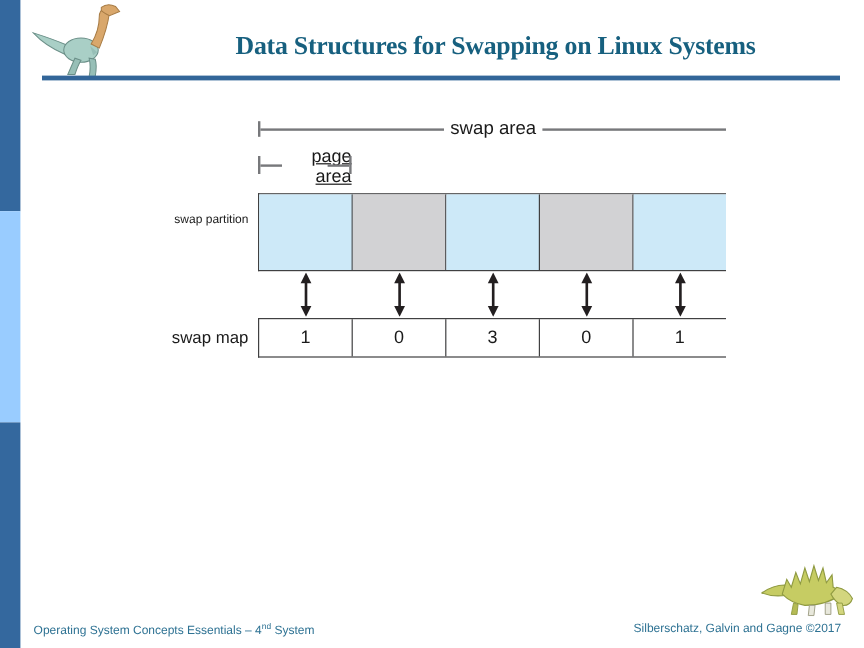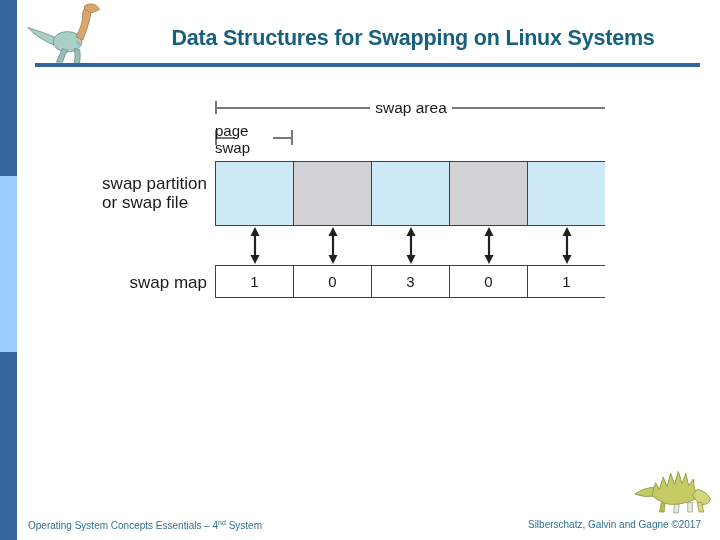--- a/index.html
+++ b/index.html
@@ -21,40 +21,40 @@
 
   
   .sidebar{position:absolute;left:0;top:0;width:17px;height:540px;}
   .sidebar .seg-dark-top{position:absolute;left:0;top:0;width:17px;height:176px;background:var(--sidebar-dark);}
   .sidebar .seg-light{position:absolute;left:0;top:176px;width:17px;height:176px;background:var(--sidebar-light);}
   .sidebar .seg-dark-bottom{position:absolute;left:0;top:352px;width:17px;height:188px;background:var(--sidebar-dark);}
 
   
   .logo-top{position:absolute;left:25px;top:2px;width:85px;height:66px;}
   .page-title{position:absolute;left:120px;right:14px;top:26px;text-align:center;
-    font-size:21.5px;font-weight:bold;color:var(--title);letter-spacing:-0.2px;white-space:nowrap;}
+    font-size:21.5px;font-weight:bold;color:var(--title);letter-spacing:-0.2px;white-space:nowrap;font-family:Liberation Serif, serif;}
   .header-rule{position:absolute;left:35px;top:63px;width:665px;height:3.5px;background:var(--rule);}
 
   
   .swap-area-bracket{position:absolute;left:215px;top:99px;width:390px;height:17px;display:flex;align-items:center;}
   .swap-area-bracket .tick{width:2px;height:13px;background:var(--diagram-line);}
   .swap-area-bracket .hline{flex:1;height:2px;background:var(--diagram-line);}
   .swap-area-bracket .lbl{padding:0 5px;font-size:15.5px;color:var(--ink);white-space:nowrap;}
 
   .page-slot-bracket{position:absolute;left:215px;top:121px;width:78px;height:36px;}
   .page-slot-bracket .tick-l{position:absolute;left:0;top:9px;width:2px;height:15px;background:var(--diagram-line);}
   .page-slot-bracket .tick-r{position:absolute;right:0;top:9px;width:2px;height:15px;background:var(--diagram-line);}
   .page-slot-bracket .seg-l{position:absolute;left:2px;top:16px;width:18px;height:2px;background:var(--diagram-line);}
   .page-slot-bracket .seg-r{position:absolute;right:2px;top:16px;width:18px;height:2px;background:var(--diagram-line);}
-  .page-slot-bracket .txt{position:absolute;left:0;top:2px;width:100%;text-align:left;
-    font-size:15px;line-height:16.5px;color:var(--ink);}
+  .page-slot-bracket .txt{position:absolute;left:0;top:2px;width:100%;text-align:right;
+    font-size:15px;line-height:16.5px;color:var(--ink);text-decoration:underline;}
 
-  .partition-label{position:absolute;right:513px;top:174px;
-    font-size:17px;line-height:19px;color:var(--ink);white-space:nowrap;}
-  .swapmap-label{position:absolute;right:513px;top:273px;font-size:17px;color:var(--ink);white-space:nowrap;}
+  .partition-label{position:absolute;right:513px;top:174px;text-align:center;
+    font-size:10px;line-height:19px;color:var(--ink);white-space:nowrap;}
+  .swapmap-label{position:absolute;right:513px;top:273px;font-size:14px;color:var(--ink);white-space:nowrap;}
 
   .slot-row{position:absolute;left:215px;top:161px;width:390px;height:65px;display:flex;
     border:1.5px solid var(--diagram-border);border-right:none;}
   .slot-row .slot{flex:1;border-right:1.5px solid var(--diagram-border);}
   .slot-row .slot:last-child{border-right:none;}
   .slot-blue{background:var(--slot-blue);}
   .slot-gray{background:var(--slot-gray);}
 
   .arrow{position:absolute;top:227px;width:12px;height:37px;}
 
@@ -101,29 +101,28 @@
     <div class="hline"></div>
     <div class="lbl">swap area</div>
     <div class="hline"></div>
   </div>
 
   <div class="page-slot-bracket">
     <div class="tick-l"></div>
     <div class="seg-l"></div>
     <div class="txt">
       <div>page</div>
-      <div>swap</div>
+      <div>area</div>
     </div>
     <div class="seg-r"></div>
     <div class="tick-r"></div>
   </div>
 
   <div class="partition-label">
     <div>swap partition</div>
-    <div>or swap file</div>
   </div>
   <div class="swapmap-label">swap map</div>
 
   <div class="slot-row">
     <div class="slot slot-blue"></div>
     <div class="slot slot-gray"></div>
     <div class="slot slot-blue"></div>
     <div class="slot slot-gray"></div>
     <div class="slot slot-blue"></div>
   </div>

